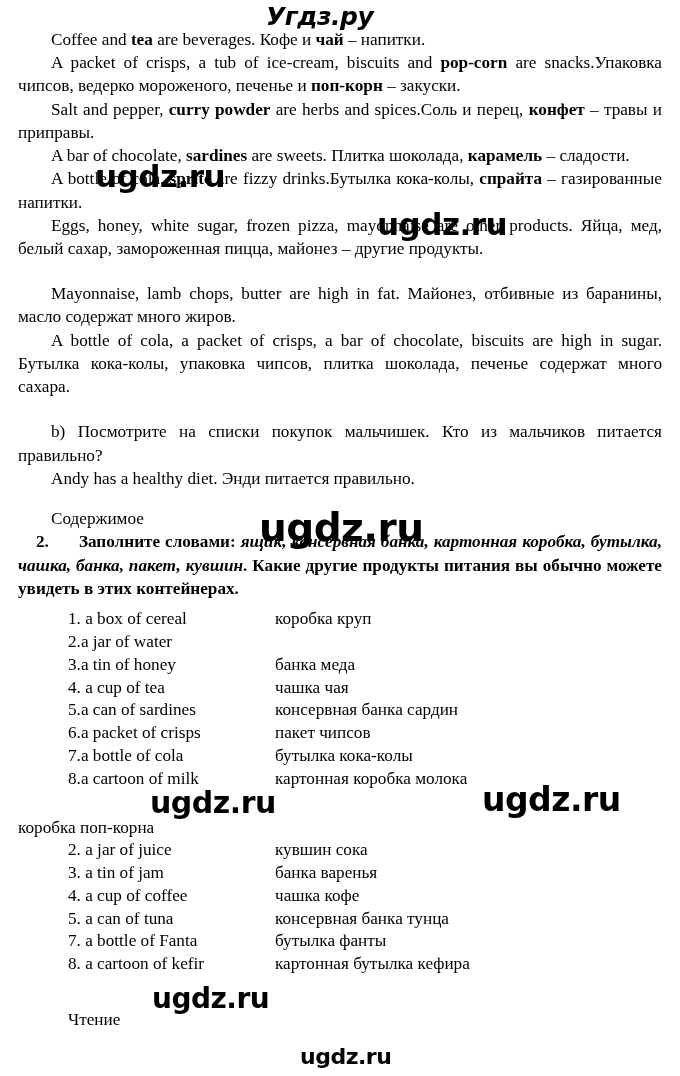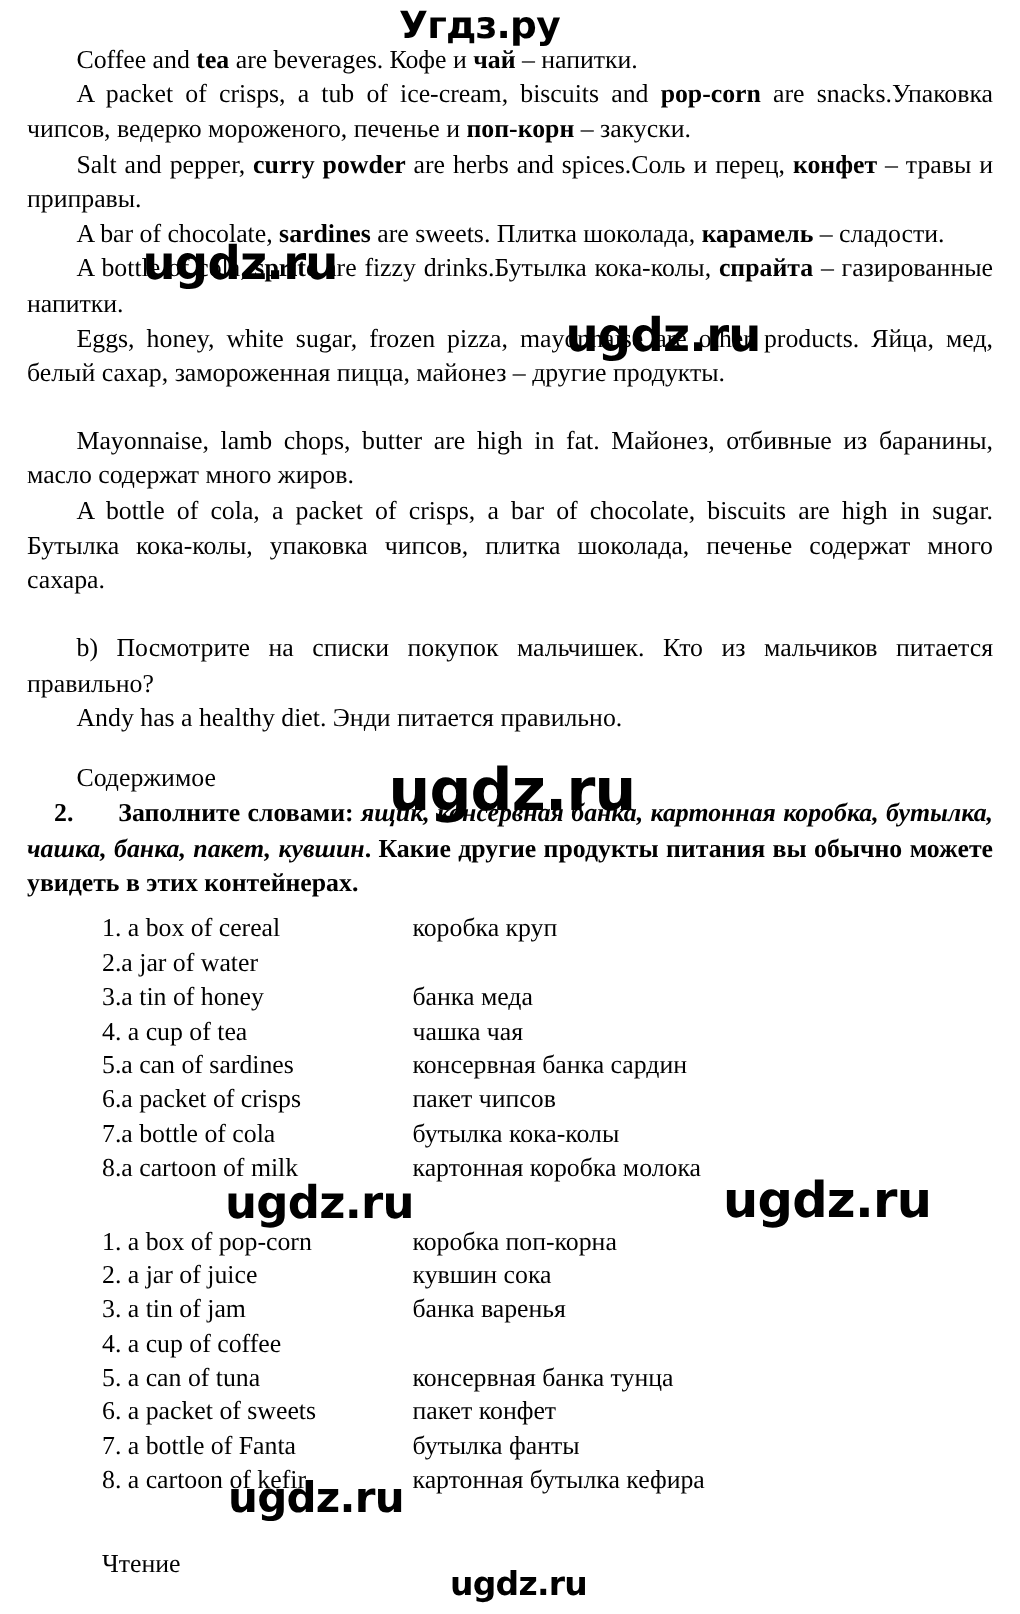--- a/index.html
+++ b/index.html
@@ -27,21 +27,21 @@
   .wm {
     position: absolute;
     font-family: "DejaVu Sans", "Liberation Sans", sans-serif;
     font-weight: bold;
     color: #000000;
     white-space: nowrap;
     letter-spacing: -0.5px;
     z-index: 5;
     pointer-events: none;
   }
-  .wm-top   { left: 266px; top: 2px;    font-size: 25px; }
+  .wm-top   { left: 266px; top: 2px;    font-size: 25px; font-style: italic; }
   .wm-a     { left: 95px;  top: 158px;  font-size: 31px; }
   .wm-b     { left: 377px; top: 206px;  font-size: 31px; }
   .wm-c     { left: 259px; top: 505px;  font-size: 39px; }
   .wm-d     { left: 150px; top: 785px;  font-size: 30px; }
   .wm-e     { left: 482px; top: 780px;  font-size: 33px; }
   .wm-f     { left: 152px; top: 982px;  font-size: 28px; }
   .wm-g     { left: 300px; top: 1044px; font-size: 22px; }
 
   
   .flow {
@@ -190,43 +190,39 @@
     <li>
         <span class="en">8.a cartoon of milk</span>
         <span class="ru">картонная коробка молока</span>
       </li>
   </ul>
 
   <div style="height:26px"></div>
 
   <ul class="voc">
     <li>
-        <span class="en">1. a box of pop-corn</span>
         <span class="ru">коробка поп-корна</span>
       </li>
     <li>
         <span class="en">2. a jar of juice</span>
         <span class="ru">кувшин сока</span>
       </li>
     <li>
         <span class="en">3. a tin of jam</span>
         <span class="ru">банка варенья</span>
       </li>
     <li>
         <span class="en">4. a cup of coffee</span>
+        <span class="ru">чашка кофе</span>
       </li>
     <li>
         <span class="en">5. a can of tuna</span>
         <span class="ru">консервная банка тунца</span>
       </li>
     <li>
-        <span class="en">6. a packet of sweets</span>
-        <span class="ru">пакет конфет</span>
-      </li>
-    <li>
         <span class="en">7. a bottle of Fanta</span>
         <span class="ru">бутылка фанты</span>
       </li>
     <li>
         <span class="en">8. a cartoon of kefir</span>
         <span class="ru">картонная бутылка кефира</span>
       </li>
   </ul>
 
   <div style="height:32px"></div>

